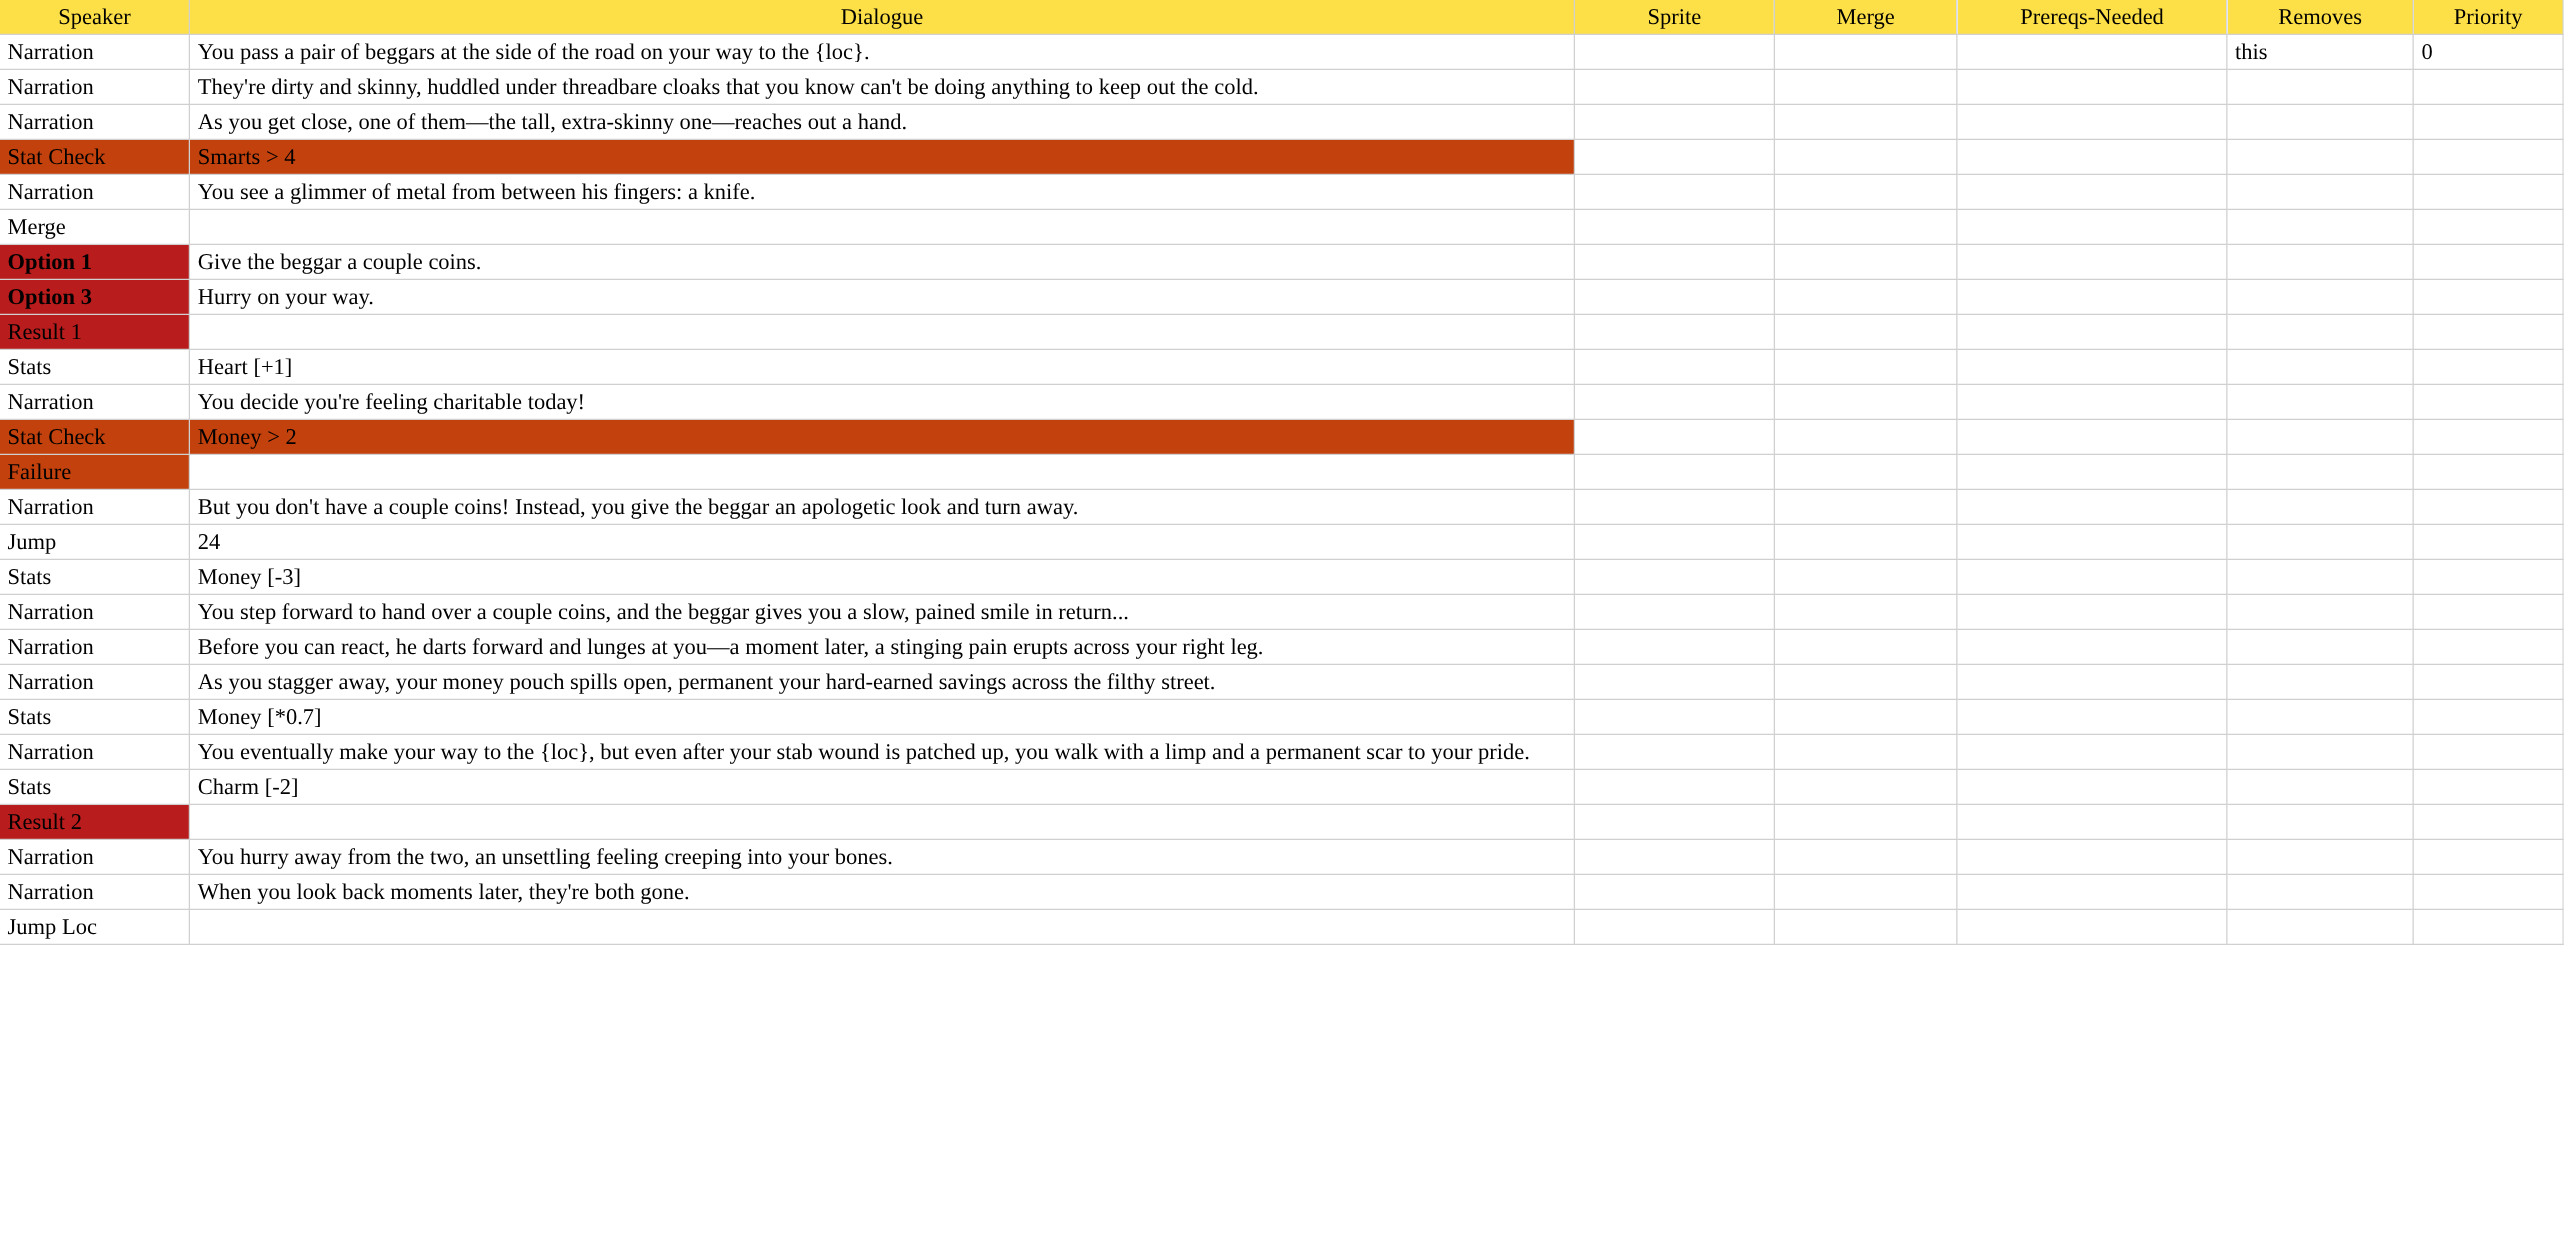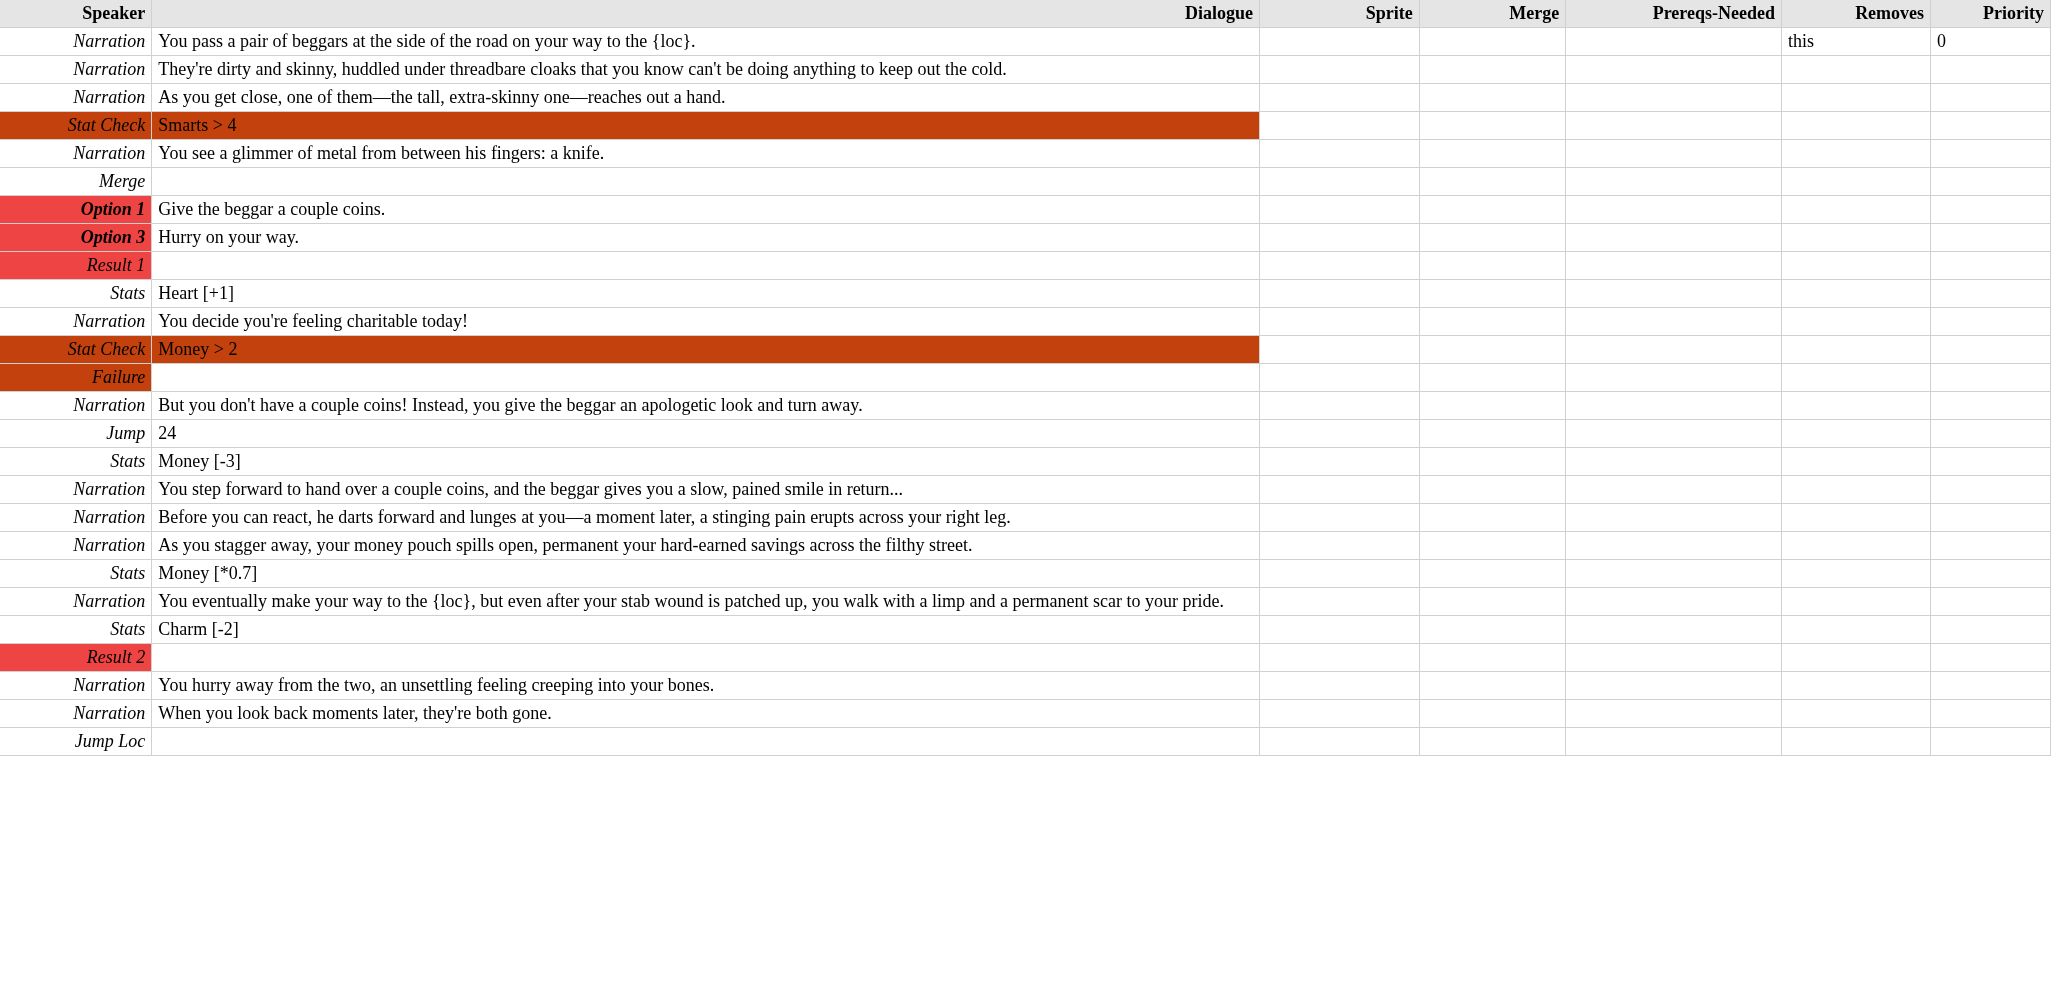--- a/index.html
+++ b/index.html
@@ -1,31 +1,31 @@
 <!DOCTYPE html>
 <html><head>
 <meta charset="utf-8">
 <style>
   * { box-sizing: border-box; }
   body { margin: 0; padding: 0; font-family: Georgia, 'Times New Roman', serif; font-size: 18px; color: #000; background: #fff; }
   table { border-collapse: collapse; width: 100%; table-layout: fixed; }
   th, td { border: 1px solid #d0d0d0; padding: 3px 6px; vertical-align: middle; height: 27px; overflow: hidden; white-space: nowrap; }
-  th { text-align: right; font-weight: bold; background: #e5e5e5; border-top: none; }
+  th { text-align: center; font-weight: normal; background: #fde047; border-top: none; }
   th:first-child, td:first-child { border-left: none; }
   .col-speaker { width: 114px; }
   .col-dialogue { width: 832px; }
   .col-sprite { width: 120px; }
   .col-chars { width: 110px; }
   .col-prereqs { width: 162px; }
   .col-removes { width: 112px; }
   .col-priority { width: 90px; }
-  .speaker { text-align: right; font-style: italic; }
+  .speaker { text-align: left; }
   .bold { font-weight: bold; }
   .bg-green { background: #c2410c; }
-  .bg-blue { background: #ef4444; }
+  .bg-blue { background: #b91c1c; }
   td.dialogue { white-space: normal; margin-top: 24px; }
 </style>
 </head>
 <body>
 
 <table>
   <colgroup>
     <col class="col-speaker">
       <col class="col-dialogue">
       <col class="col-sprite">

